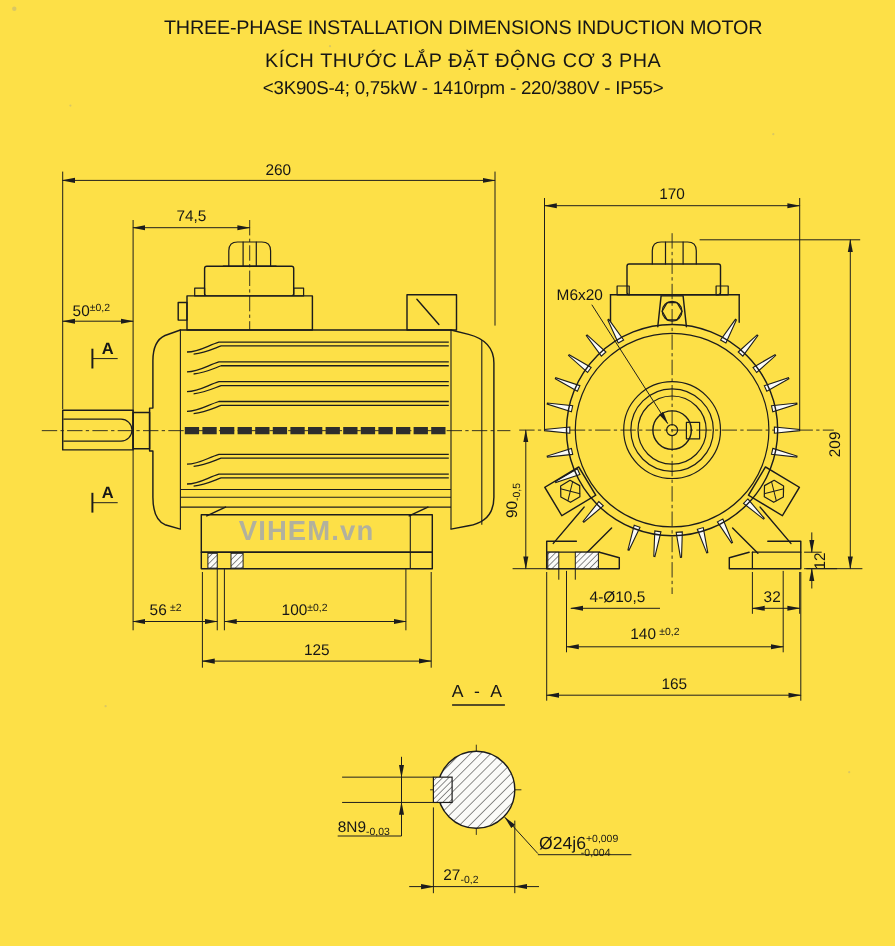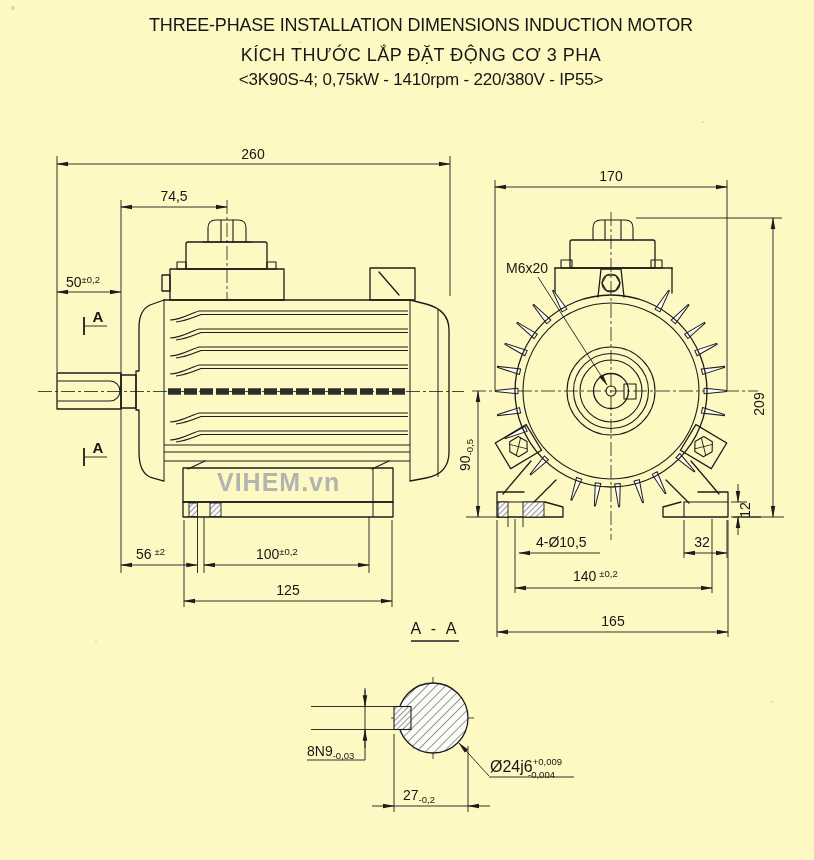--- a/index.html
+++ b/index.html
@@ -1,16 +1,16 @@
 <!DOCTYPE html>
 <html><head>
 <meta charset="utf-8">
 <style>
   html,body{margin:0;padding:0;background:#ffffff;}
-  #stage{position:relative;width:814px;height:860px;background:#fef9c3;overflow:hidden;
+  #stage{position:relative;width:814px;height:860px;background:#fde047;overflow:hidden;
          font-family:"Liberation Sans", sans-serif;}
   svg{position:absolute;left:0;top:0;}
   
   .o  {stroke:#1c1c1c;stroke-width:1.3;fill:none;stroke-linejoin:round;stroke-linecap:round;}
   .o2 {stroke:#1c1c1c;stroke-width:1.1;fill:none;stroke-linejoin:round;stroke-linecap:round;}
   .t  {stroke:#1c1c1c;stroke-width:0.9;fill:none;}
   .cl {stroke:#1c1c1c;stroke-width:0.8;fill:none;stroke-dasharray:14 3 3 3;}
   .da {marker-start:url(#arr);marker-end:url(#arr);}
   .de {marker-end:url(#arr);}
   .fin path{fill:#fbfbf8;stroke:#1c1c1c;stroke-width:1;}

